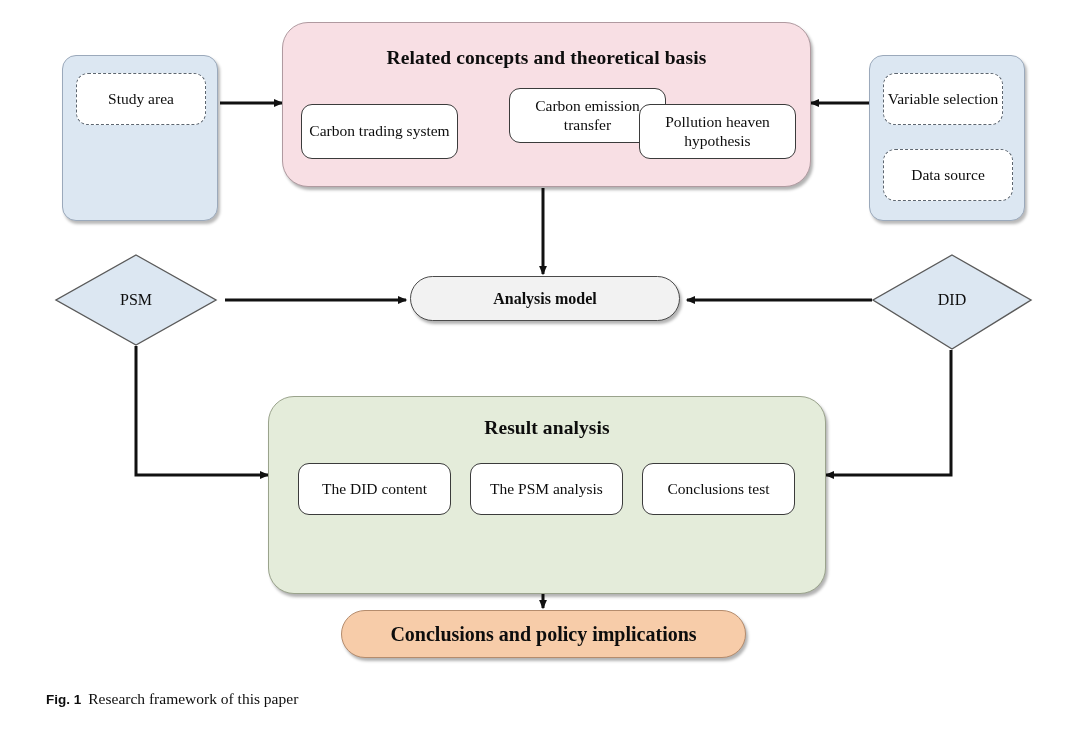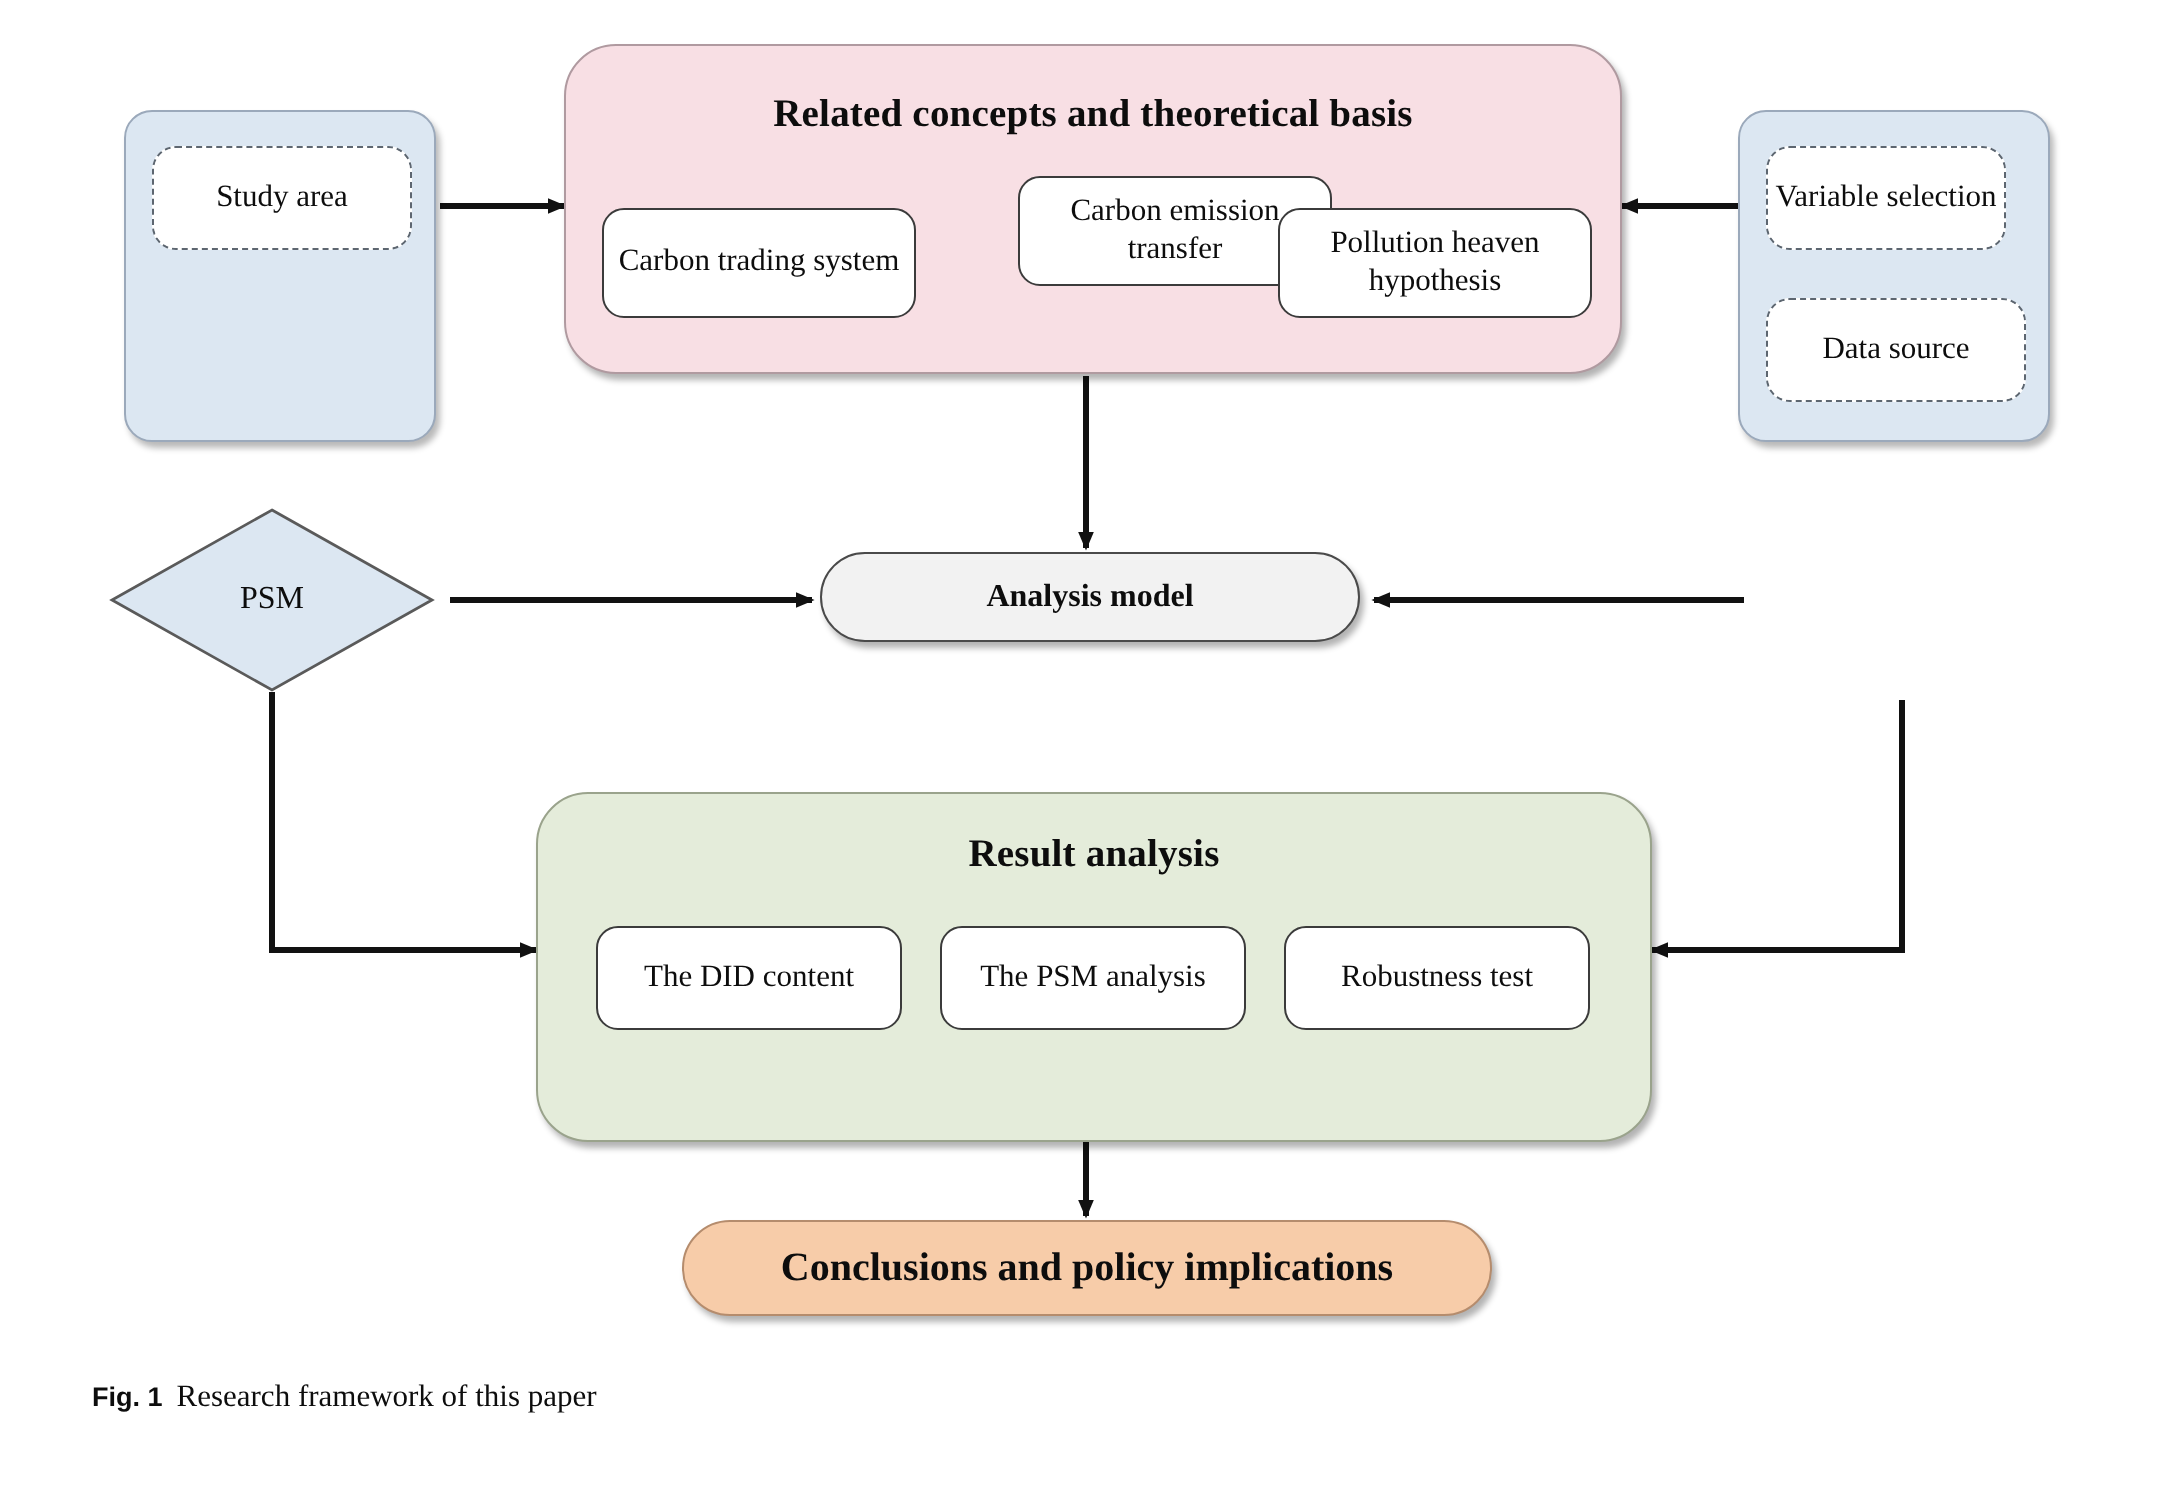--- a/index.html
+++ b/index.html
@@ -217,36 +217,42 @@
     </div>
   </div>
 
   <div class="diamond-wrap" style="left:55px; top:254px; width:162px; height:92px;">
     <svg width="162" height="92" viewBox="0 0 162 92">
       <polygon points="81,1 161,46 81,91 1,46" fill="#dce7f2" stroke="#5a5a5a" stroke-width="1.4"></polygon>
     </svg>
     <div class="diamond-label">PSM</div>
   </div>
 
+  <div class="diamond-wrap" style="left:872px; top:254px; width:160px; height:96px;">
+    <svg width="160" height="96" viewBox="0 0 160 96">
+      <polygon points="80,1 159,46 80,95 1,46" fill="#dce7f2" stroke="#5a5a5a" stroke-width="1.4"></polygon>
+    </svg>
+    <div class="diamond-label" style="height:92px;">DID</div>
+  </div>
 
   <div class="pill pill-gray" style="left:410px; top:276px; width:270px; height:45px; border-radius:24px;">
     <span>Analysis model</span>
   </div>
 
-  <div class="section section-green" style="left:268px; top:396px; width:558px; height:175px;">
+  <div class="section section-green" style="left:268px; top:396px; width:558px; height:198px;">
     <div class="section-title" style="top:20px;">Result analysis</div>
 
     <div class="subbox-solid" style="left:29px; top:66px; width:153px; height:52px;">
       <span>The DID content</span>
     </div>
     <div class="subbox-solid" style="left:201px; top:66px; width:153px; height:52px;">
       <span>The PSM analysis</span>
     </div>
     <div class="subbox-solid" style="left:373px; top:66px; width:153px; height:52px;">
-      <span>Robustness test</span>
+      <span>Conclusions test</span>
     </div>
   </div>
 
   <div class="pill pill-orange" style="left:341px; top:610px; width:405px; height:48px; border-radius:24px;">
     <span>Conclusions and policy implications</span>
   </div>
 
   <div id="caption">
     <span class="fignum">Fig. 1</span><span class="captext">Research framework of this paper</span>
   </div>

